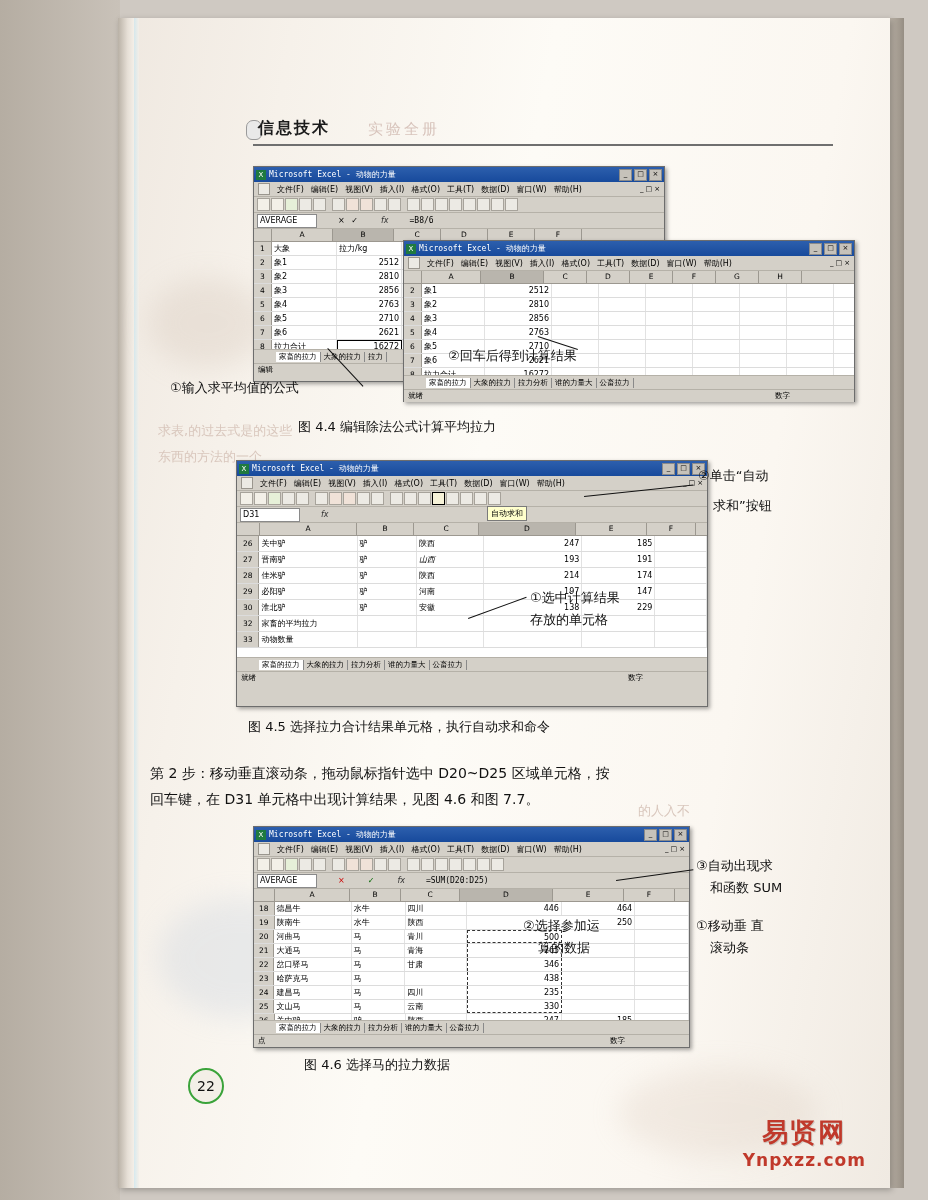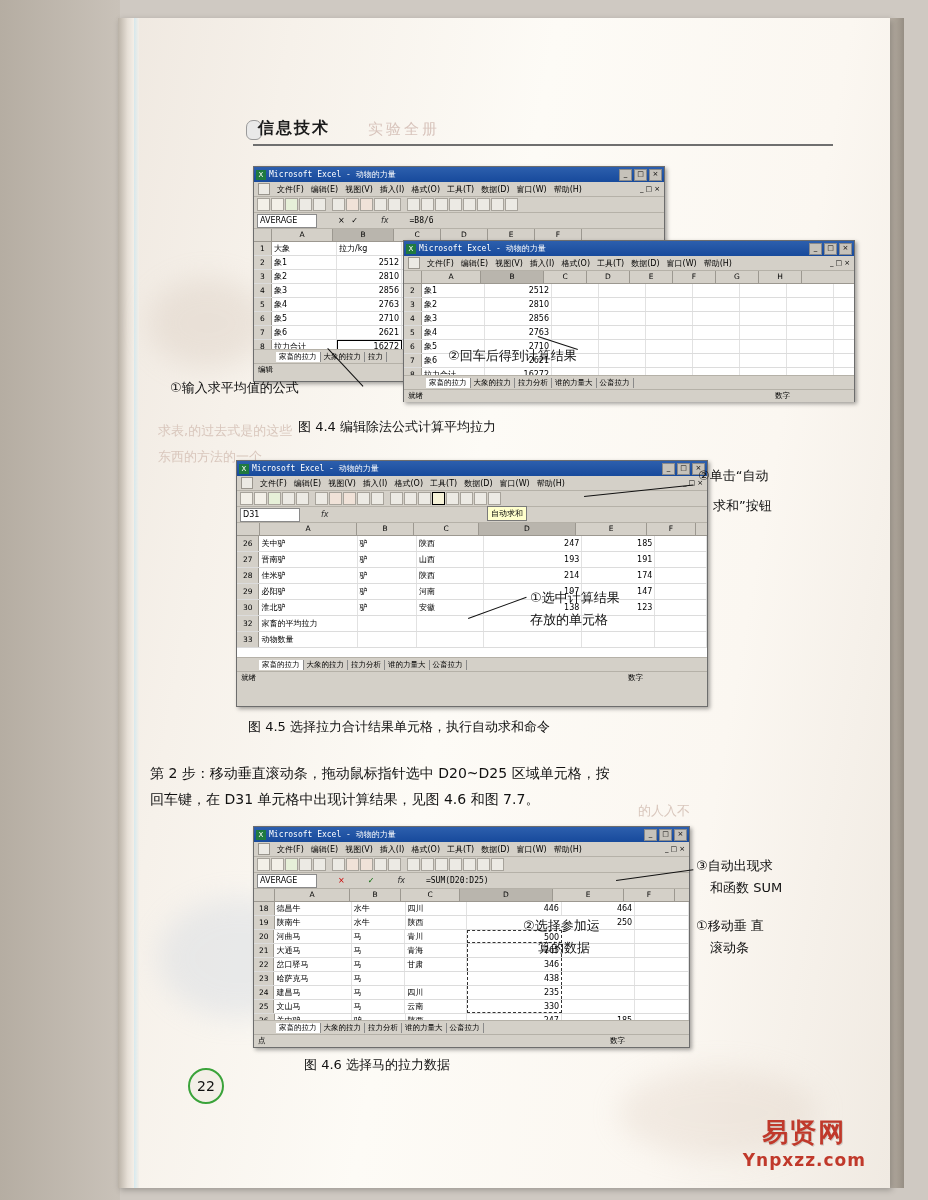--- a/index.html
+++ b/index.html
@@ -487,21 +487,21 @@
           <div class="cell" style="width:56px;line-height:15px;">驴</div>
           <div class="cell" style="width:64px;line-height:15px;">陕西</div>
           <div class="cell num" style="width:96px;line-height:15px;">247</div>
           <div class="cell num" style="width:70px;line-height:15px;">185</div>
           <div class="cell" style="width:48px;"></div>
         </div>
       <div class="grow" style="height:15px;">
           <div class="rh" style="width:22px;line-height:15px;">27</div>
           <div class="cell" style="width:96px;line-height:15px;">晋南驴</div>
           <div class="cell" style="width:56px;line-height:15px;">驴</div>
-          <div class="cell" style="width:64px;line-height:15px;">山西</div>
+          <div class="cell" style="width:64px;line-height:15px;font-style:italic;">山西</div>
           <div class="cell num" style="width:96px;line-height:15px;">193</div>
           <div class="cell num" style="width:70px;line-height:15px;">191</div>
           <div class="cell" style="width:48px;"></div>
         </div>
       <div class="grow" style="height:15px;">
           <div class="rh" style="width:22px;line-height:15px;">28</div>
           <div class="cell" style="width:96px;line-height:15px;">佳米驴</div>
           <div class="cell" style="width:56px;line-height:15px;">驴</div>
           <div class="cell" style="width:64px;line-height:15px;">陕西</div>
           <div class="cell num" style="width:96px;line-height:15px;">214</div>
@@ -516,21 +516,21 @@
           <div class="cell num" style="width:96px;line-height:15px;">197</div>
           <div class="cell num" style="width:70px;line-height:15px;">147</div>
           <div class="cell" style="width:48px;"></div>
         </div>
       <div class="grow" style="height:15px;">
           <div class="rh" style="width:22px;line-height:15px;">30</div>
           <div class="cell" style="width:96px;line-height:15px;">淮北驴</div>
           <div class="cell" style="width:56px;line-height:15px;">驴</div>
           <div class="cell" style="width:64px;line-height:15px;">安徽</div>
           <div class="cell num" style="width:96px;line-height:15px;">138</div>
-          <div class="cell num" style="width:70px;line-height:15px;">123</div>
+          <div class="cell num" style="width:70px;line-height:15px;">229</div>
           <div class="cell" style="width:48px;"></div>
         </div>
       <div class="grow" style="height:15px;">
           <div class="rh" style="width:22px;line-height:15px;">32</div>
           <div class="cell" style="width:96px;line-height:15px;">家畜的平均拉力</div>
           <div class="cell" style="width:56px;"></div>
           <div class="cell" style="width:64px;"></div>
           <div class="cell" style="width:96px;"></div>
           <div class="cell" style="width:70px;"></div>
           <div class="cell" style="width:48px;"></div>

